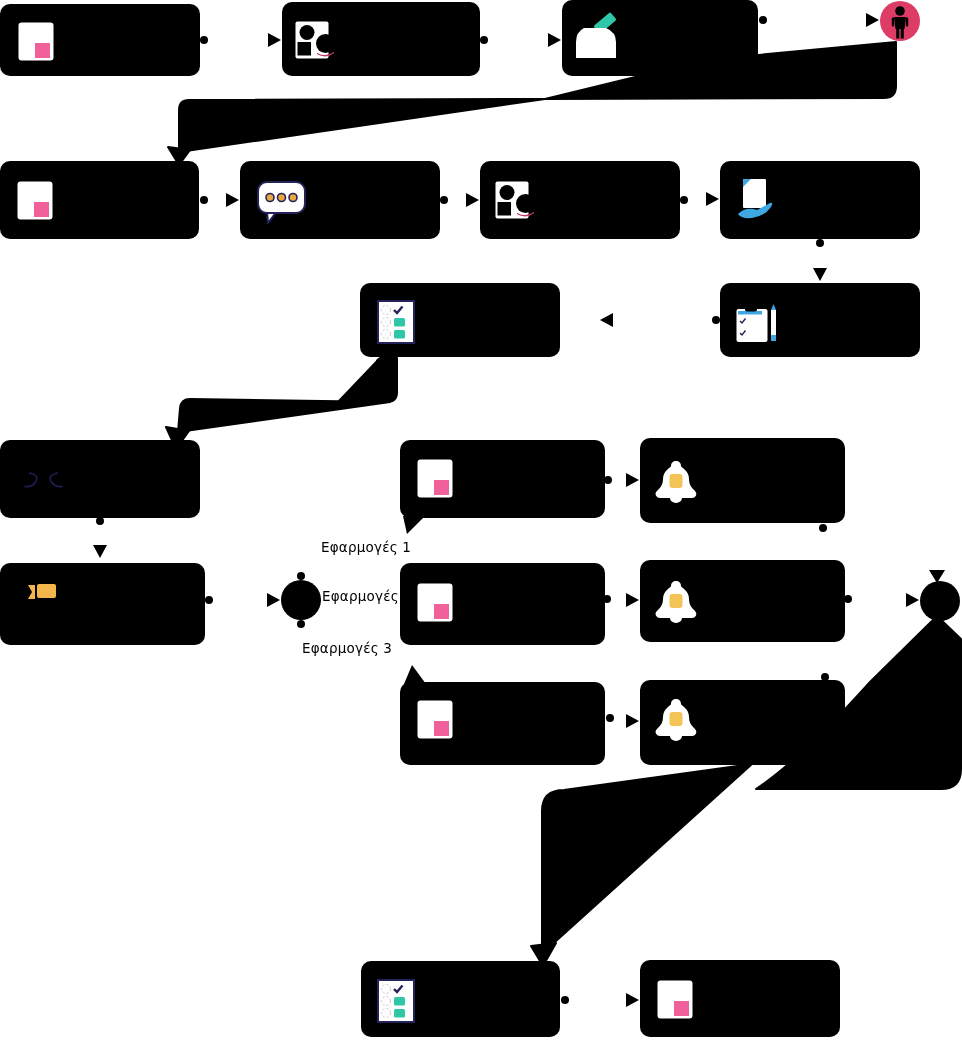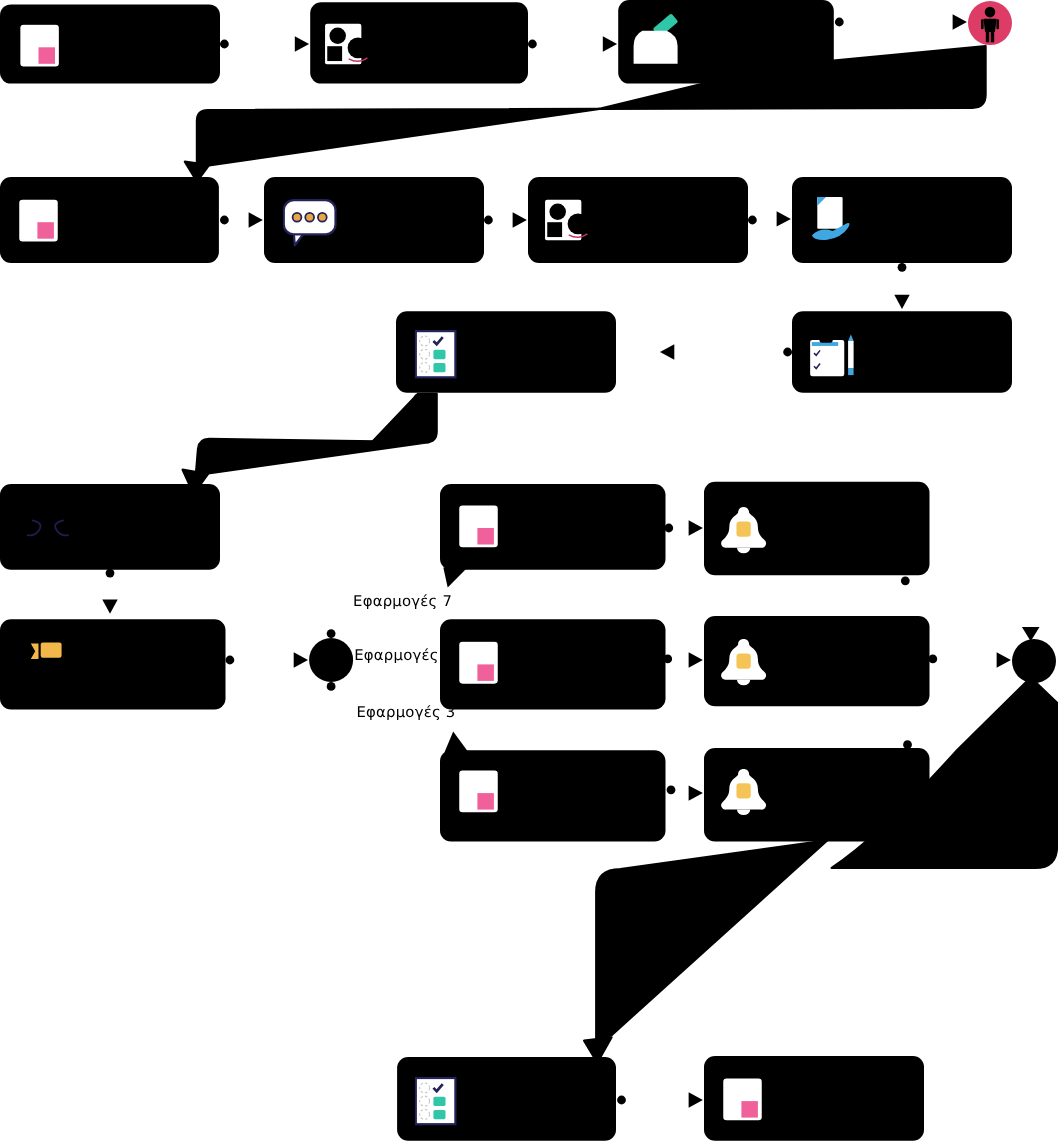--- a/index.html
+++ b/index.html
@@ -192,23 +192,23 @@
 
   <div class="node" style="left:0;top:563px;width:205px;height:82px">
     <svg class="icon" style="left:26px;top:20px" width="34" height="18" viewBox="0 0 34 18">
       <path d="M2,2 L9,2 L9,16 L2,16 L6,9 Z" fill="#f2b64a"></path>
       <rect x="11" y="1" width="19" height="14" rx="2" fill="#f2b64a"></rect>
     </svg>
   </div>
 
   <div class="node circle" style="left:281px;top:580px;width:40px;height:40px"></div>
 
-  <div class="blabel" style="left:321px;top:539px">Εφαρμογές 7</div>
+  <div class="blabel" style="left:321px;top:539px">Εφαρμογές 1</div>
   <div class="blabel" style="left:322px;top:588px">Εφαρμογές 2</div>
-  <div class="blabel" style="left:324px;top:640px">Εφαρμογές 3</div>
+  <div class="blabel" style="left:302px;top:640px">Εφαρμογές 3</div>
 
   <div class="node" style="left:400px;top:440px;width:205px;height:78px">
     <svg class="icon" style="left:17px;top:19px" width="36" height="40" viewBox="0 0 36 40">
       <rect x="0.5" y="0.5" width="35" height="38" rx="3" fill="#fff"></rect>
       <rect x="17" y="21" width="15" height="15" fill="#f0609b"></rect>
     </svg>
   </div>
   <div class="node" style="left:640px;top:438px;width:205px;height:85px">
     <svg class="icon" style="left:14px;top:20px" width="44" height="46" viewBox="0 0 44 46">
       <path d="M22,3 c3,0 5,2 5,5 c0,2 8,4 8,13 c0,6 3,9 6,12 a4,4 0 0 1 -3,7 L6,40 a4,4 0 0 1 -3,-7 c3,-3 6,-6 6,-12 c0,-9 8,-11 8,-13 c0,-3 2,-5 5,-5 z" fill="#fff"></path>

